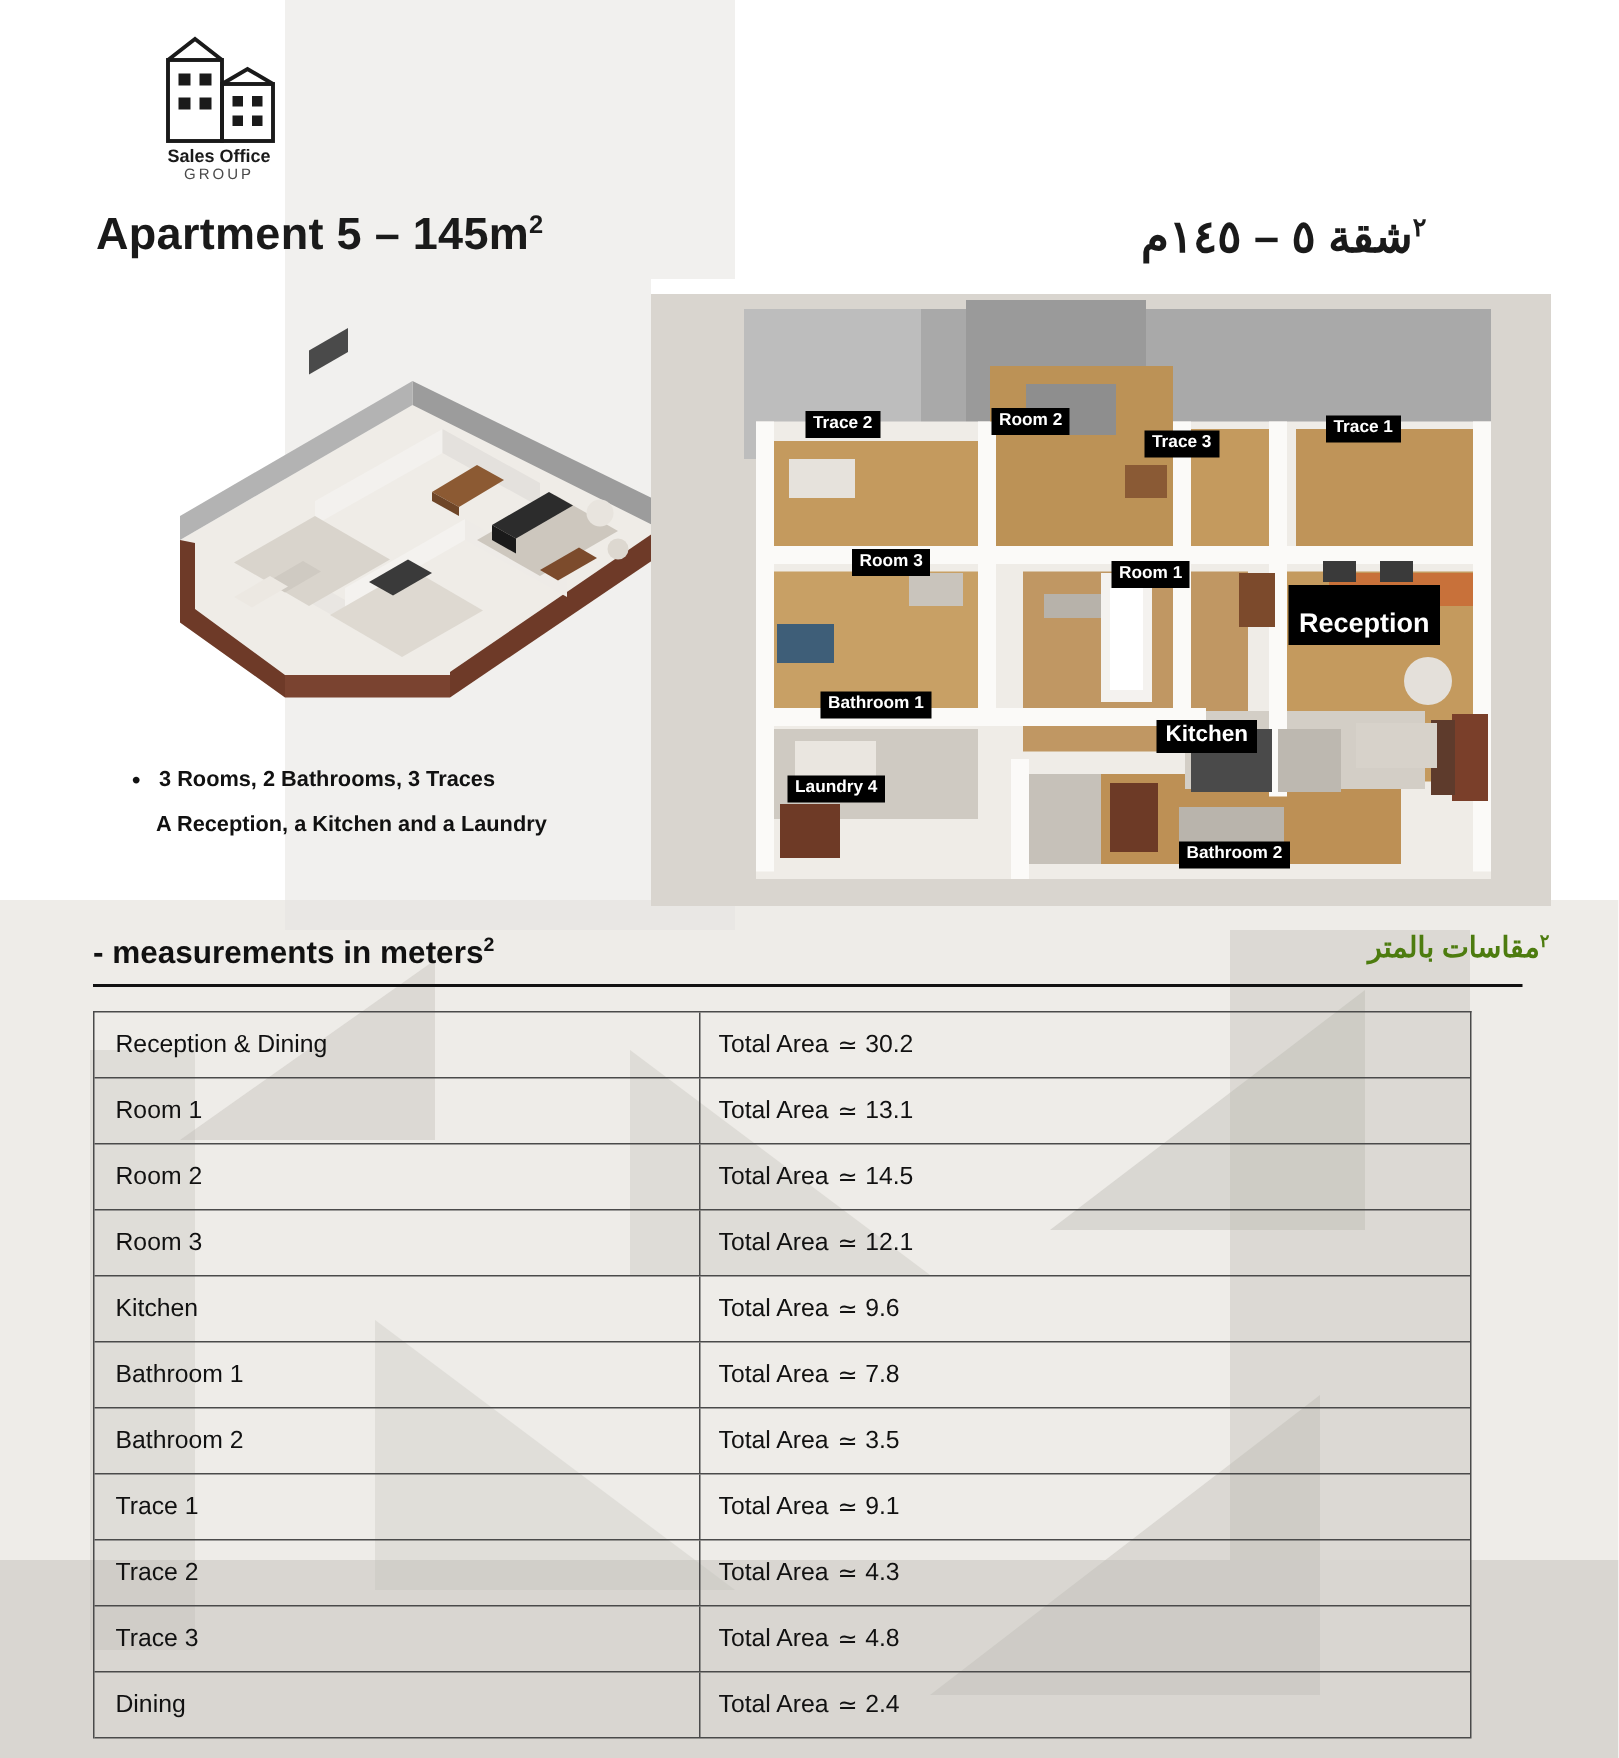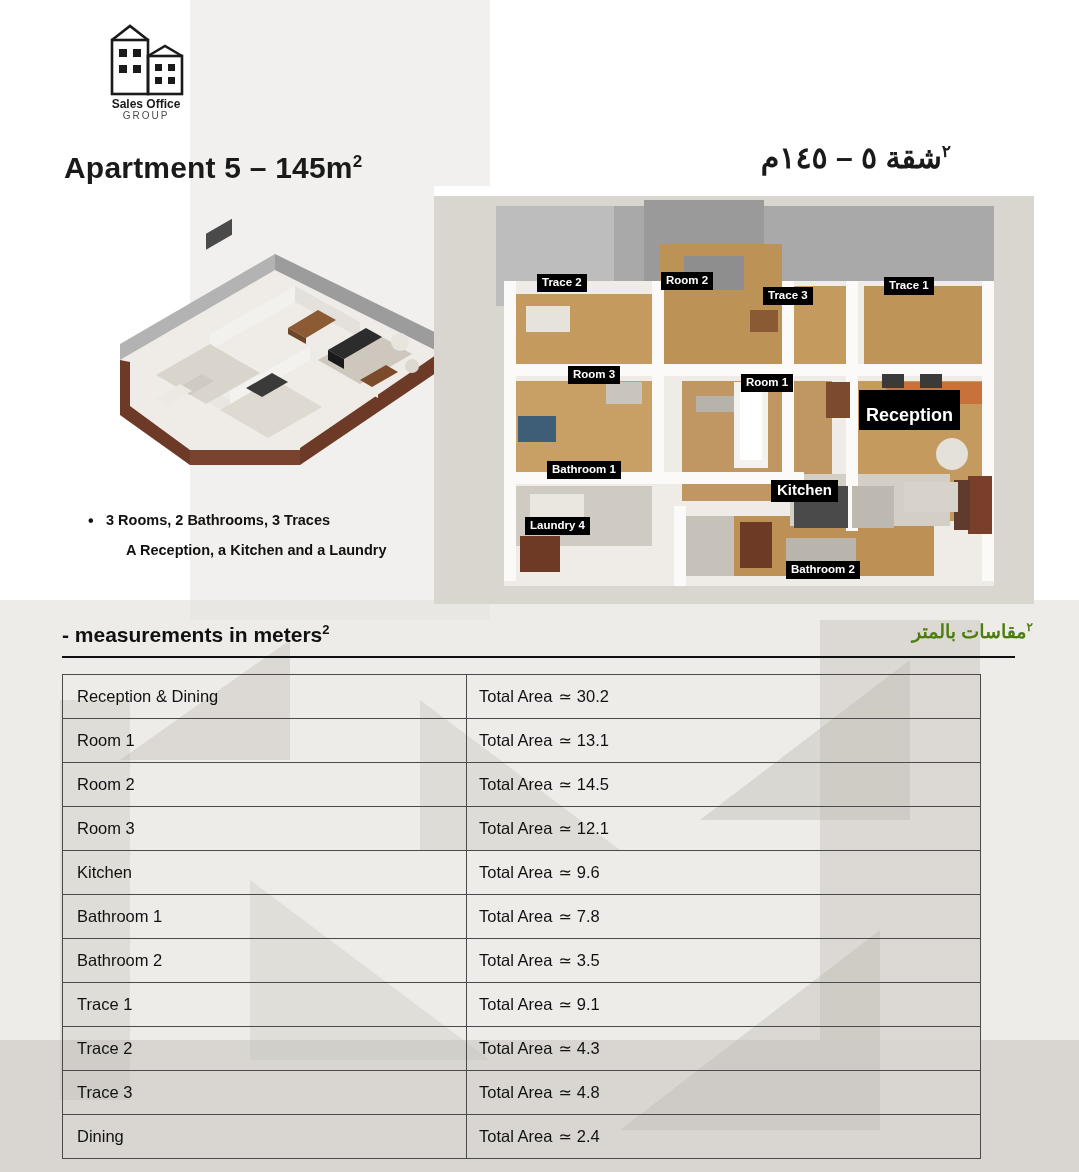--- a/index.html
+++ b/index.html
@@ -36,21 +36,21 @@
   .logo {
     position: absolute;
     left: 88px; top: 18px;
     width: 120px; height: 104px;
     z-index: 5;
   }
   .logo svg { display: block; }
 
   .title-en {
     position: absolute;
-    left: 64px; top: 151px;
+    left: 64px; top: 140px;
     font-size: 30px;
     font-weight: bold;
     color: #1a1a1a;
     z-index: 5;
     letter-spacing: .2px;
   }
   .title-en sup { font-size: 17px; }
   .title-ar {
     position: absolute;
     right: 128px; top: 140px;
@@ -90,21 +90,21 @@
     width: 18px;
     flex: 0 0 18px;
     font-size: 16px;
     line-height: 1.1;
     color: #111;
   }
   .bullet-sub {
     font-size: 14.5px;
     font-weight: bold;
     color: #111;
-    margin-left: 38px;
+    margin-left: 16px;
   }
 
   
   .plan {
     position: absolute;
     left: 434px; top: 186px;
     width: 600px; height: 418px;
     z-index: 4;
     overflow: hidden;
   }

